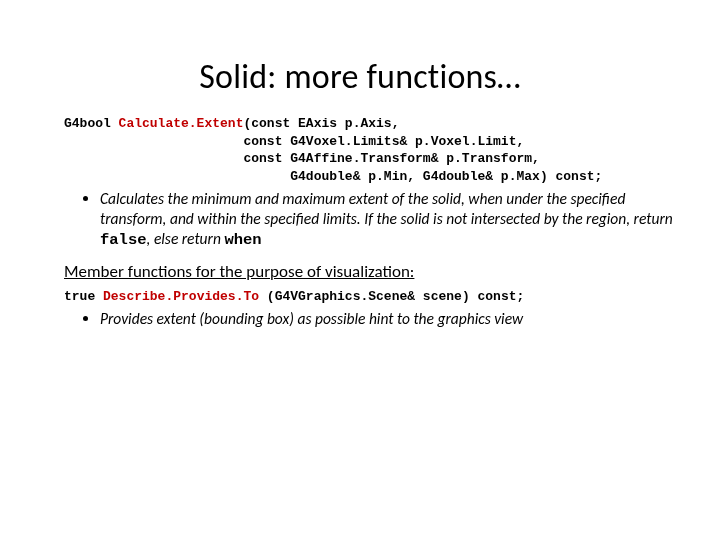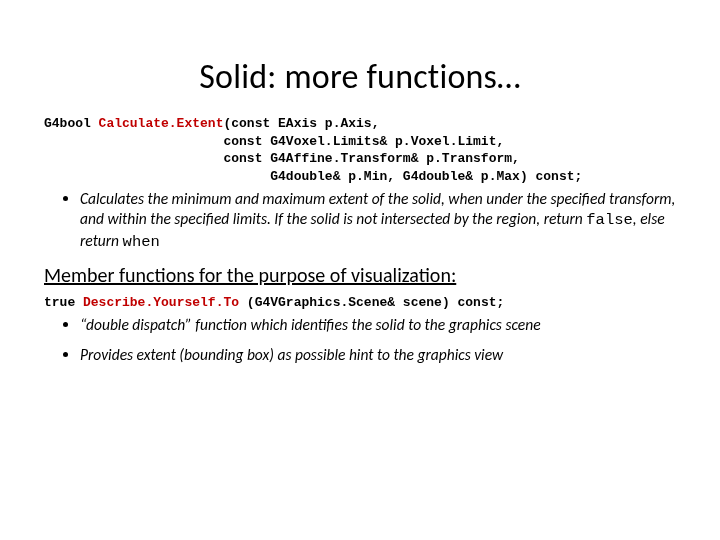--- a/index.html
+++ b/index.html
@@ -23,20 +23,21 @@
     font-size: 34px;
     font-weight: 400;
     margin-top: 56px;
     margin-bottom: 18px;
     letter-spacing: 0.2px;
   }
   .body {
     padding: 0 44px 0 44px;
     font-size: 16px;
     line-height: 1.25;
+    margin-left: 20px;
   }
   .code {
     font-family: "Courier New", Courier, monospace;
     font-weight: bold;
     font-size: 13px;
     white-space: pre;
     margin: 6px 0 4px 0;
     line-height: 1.35;
   }
   .code .kw { color: #c00000; }
@@ -45,26 +46,26 @@
     margin: 2px 0 10px 0;
     padding-left: 36px;
   }
   .bullet li {
     font-style: italic;
     font-size: 15.5px;
     line-height: 1.28;
   }
   .inline-code {
     font-family: "Courier New", Courier, monospace;
-    font-weight: normal;
+    font-weight: bold;
     font-style: normal;
   }
   .subhead {
     text-decoration: underline;
-    font-size: 20px;
+    font-size: 17px;
     margin: 10px 0 6px 0;
   }
 </style>
 </head>
 <body>
 
 <div class="slide">
 
   <div class="title">Solid: more functions…</div>
 
@@ -74,25 +75,22 @@
 <span>                       const G4Voxel.Limits&amp; p.Voxel.Limit,</span>
 <span>                       const G4Affine.Transform&amp; p.Transform,</span>
 <span>                             G4double&amp; p.Min, G4double&amp; p.Max) const;</span></div>
 
     <ul class="bullet">
       <li><span>Calculates the minimum and maximum extent of the solid, when under the specified transform, and within the specified limits. If the solid is not intersected by the region, return </span><span class="inline-code">false</span><span>, else return </span><span class="inline-code">when</span></li>
     </ul>
 
     <div class="subhead">Member functions for the purpose of visualization:</div>
 
-    <div class="code"><span>true </span><span class="kw">Describe.Yourself.To </span><span>(G4VGraphics.Scene&amp; scene) const;</span></div>
+    <div class="code"><span>true </span><span class="kw">Describe.Provides.To </span><span>(G4VGraphics.Scene&amp; scene) const;</span></div>
 
-    <ul class="bullet">
-      <li><span>“double dispatch” function which identifies the solid to the graphics scene</span></li>
-    </ul>
 
 
     <ul class="bullet">
       <li><span>Provides extent (bounding box) as possible hint to the graphics view</span></li>
     </ul>
 
   </div>
 
 </div>
 

